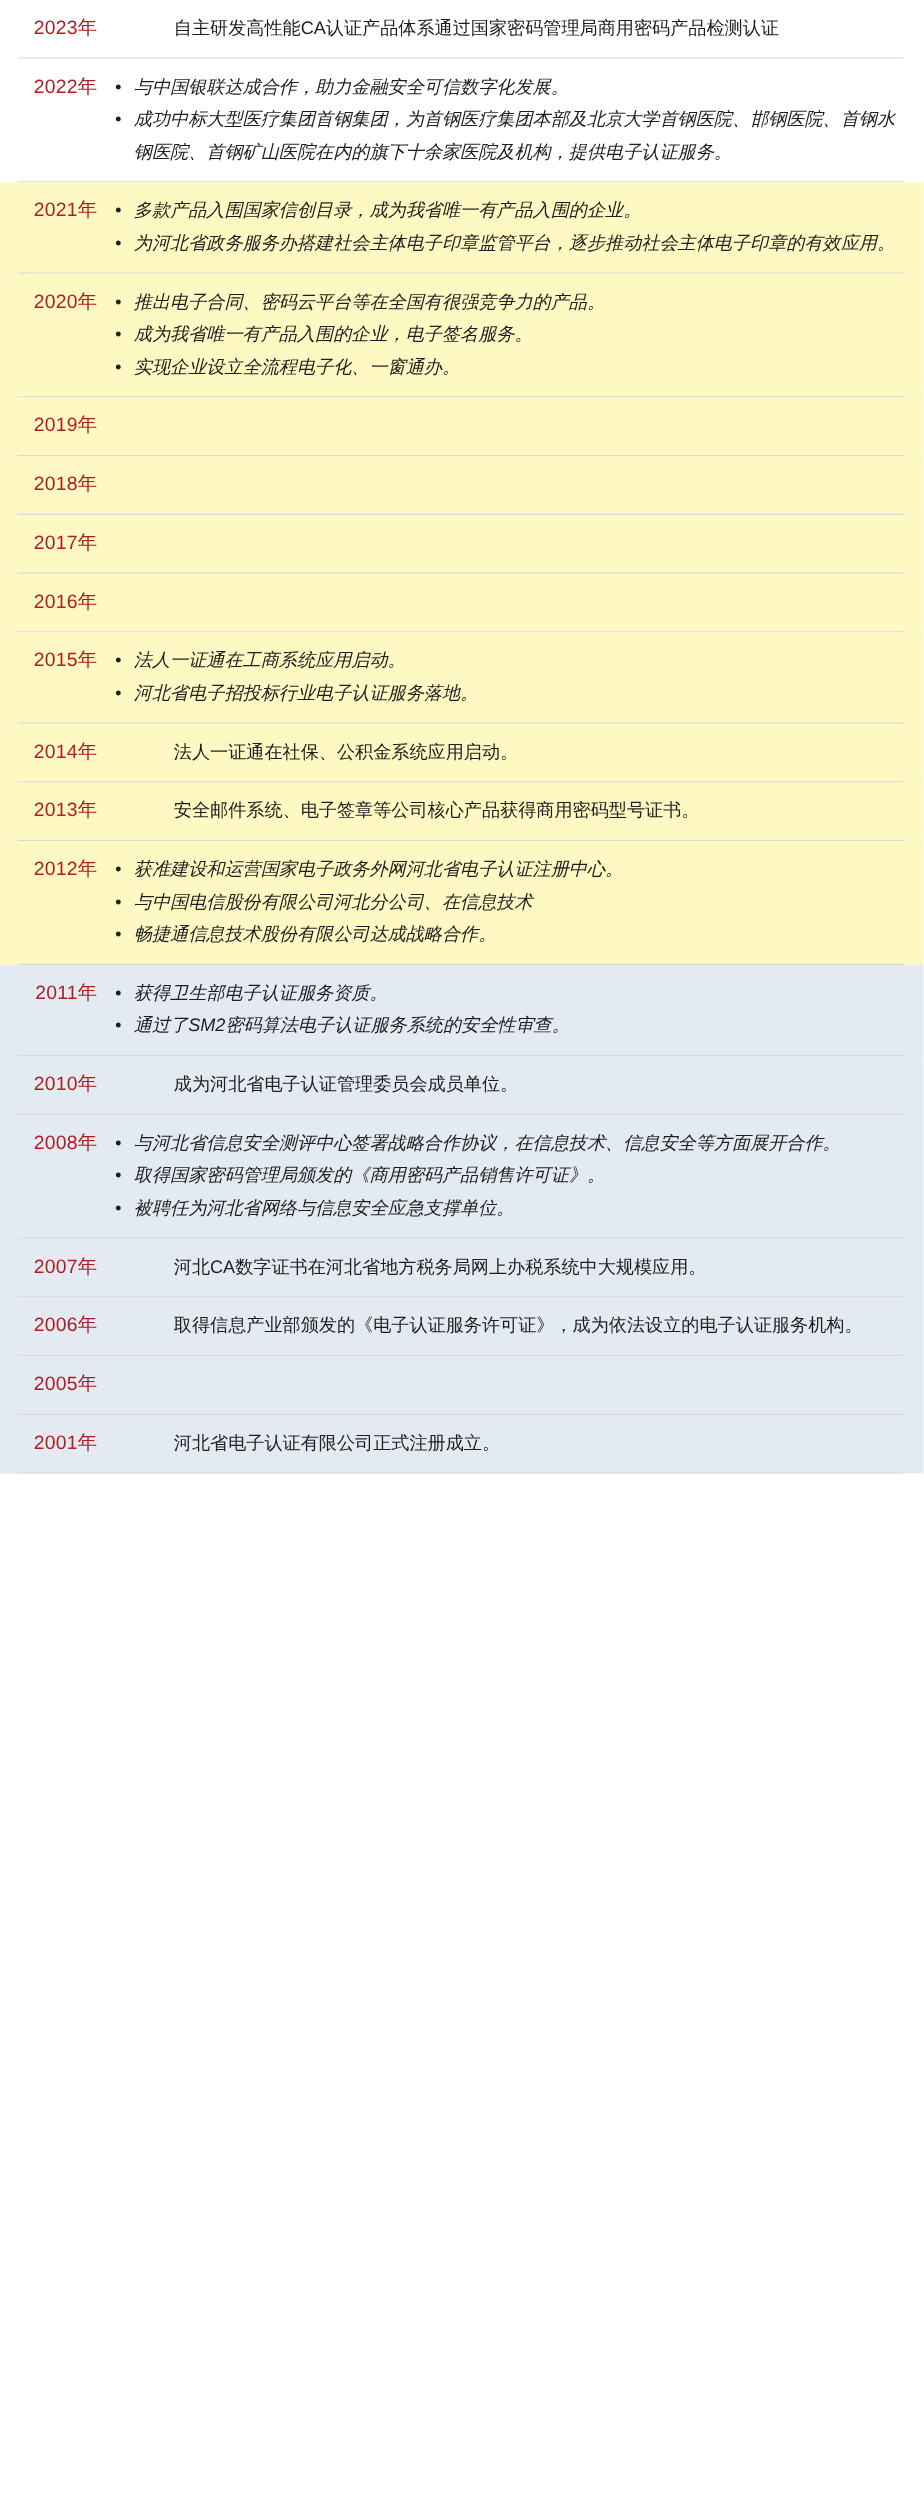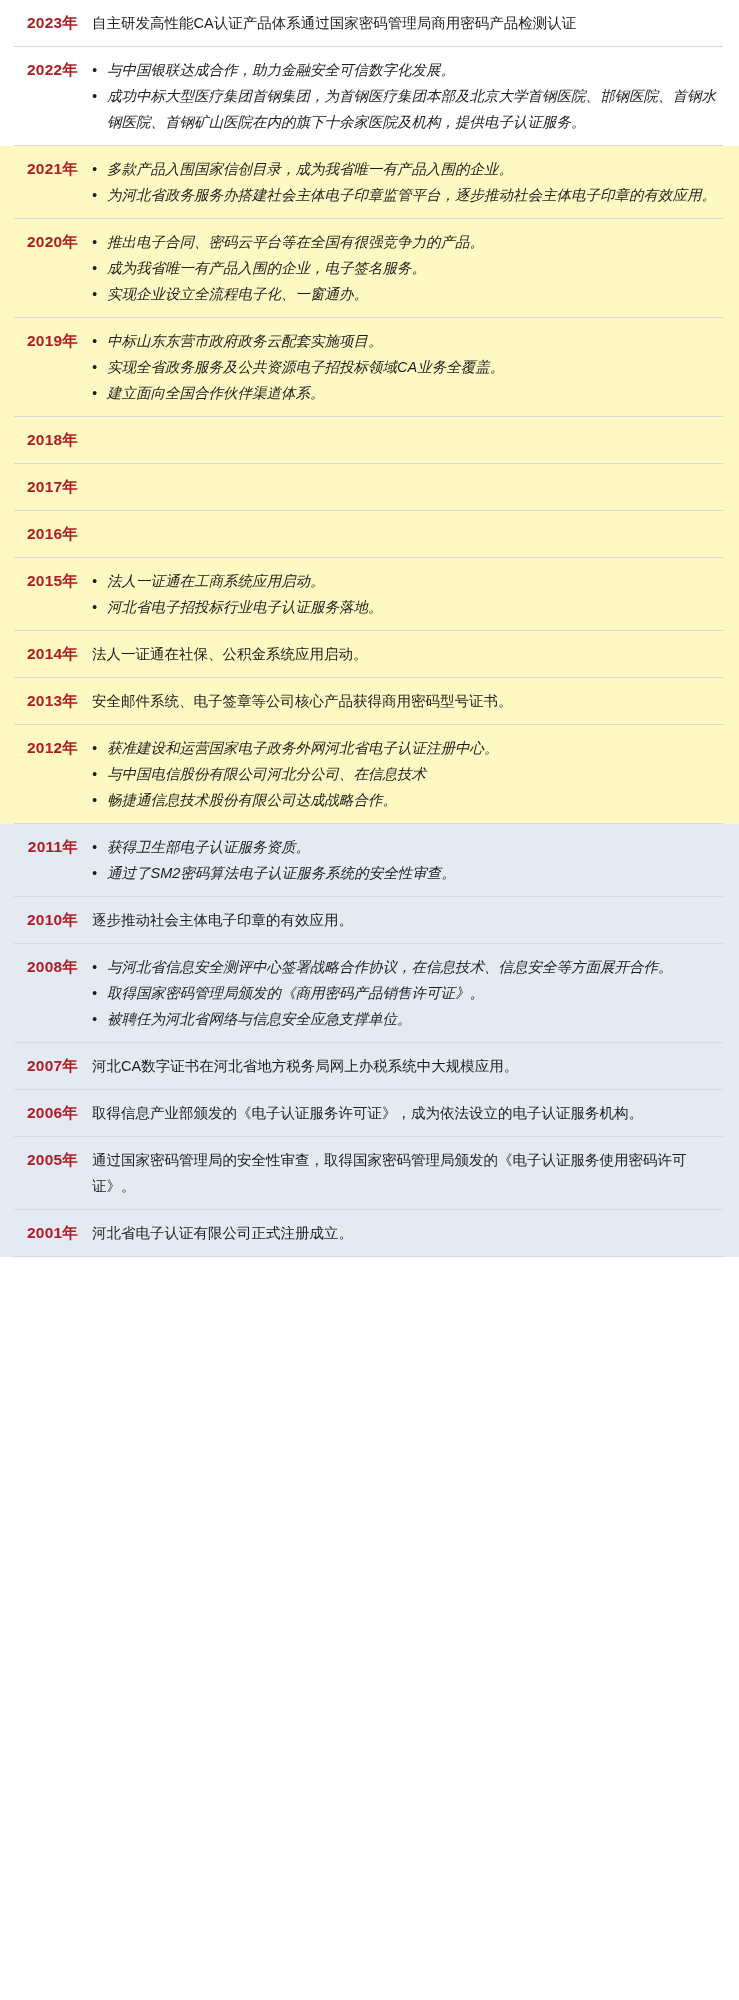--- a/index.html
+++ b/index.html
@@ -25,38 +25,39 @@
 
   .entry {
     display: flex;
     align-items: flex-start;
     padding: 10px 16px 10px 14px;
     box-sizing: border-box;
   }
   .year {
     flex: 0 0 78px;
     color: #b01c24;
-    font-weight: bold;
+    font-weight: normal;
     font-size: 15.5px;
     line-height: 26px;
     text-align: right;
     padding-right: 14px;
     box-sizing: border-box;
     white-space: nowrap;
     letter-spacing: 0.2px;
   }
   .content {
     flex: 1 1 auto;
     color: #1d1d1d;
     font-size: 14.5px;
     line-height: 26px;
     padding-top: 0px;
   }
   .plain {
     display: block;
+    margin-left: 47px;
   }
   ul.bullets {
     list-style: none;
     margin: 0;
     padding: 0;
     font-style: italic;
   }
   ul.bullets li {
     position: relative;
     padding-left: 15px;
@@ -123,27 +124,20 @@
             <li>成为我省唯一有产品入围的企业，电子签名服务。</li>
             <li>实现企业设立全流程电子化、一窗通办。</li>
           </ul>
         </div>
       </div>
       <div class="divider"></div>
     </div>
     <div class="band band-pink">
       <div class="entry">
         <div class="year">2019年</div>
-        <div class="content">
-          <ul class="bullets">
-            <li>中标山东东营市政府政务云配套实施项目。</li>
-            <li>实现全省政务服务及公共资源电子招投标领域CA业务全覆盖。</li>
-            <li>建立面向全国合作伙伴渠道体系。</li>
-          </ul>
-        </div>
       </div>
       <div class="divider"></div>
     </div>
     <div class="band band-pink">
       <div class="entry">
         <div class="year">2018年</div>
       </div>
       <div class="divider"></div>
     </div>
     <div class="band band-pink">
@@ -210,21 +204,21 @@
             <li>通过了SM2密码算法电子认证服务系统的安全性审查。</li>
           </ul>
         </div>
       </div>
       <div class="divider"></div>
     </div>
     <div class="band band-blue">
       <div class="entry">
         <div class="year">2010年</div>
         <div class="content">
-          <div class="plain">逐步推动社会主体电子印章的有效应用。</div>
+          <div class="plain">成为河北省电子认证管理委员会成员单位。</div>
         </div>
       </div>
       <div class="divider"></div>
     </div>
     <div class="band band-blue">
       <div class="entry">
         <div class="year">2008年</div>
         <div class="content">
           <ul class="bullets">
             <li>与河北省信息安全测评中心签署战略合作协议，在信息技术、信息安全等方面展开合作。</li>
@@ -249,23 +243,20 @@
         <div class="year">2006年</div>
         <div class="content">
           <div class="plain">取得信息产业部颁发的《电子认证服务许可证》，成为依法设立的电子认证服务机构。</div>
         </div>
       </div>
       <div class="divider"></div>
     </div>
     <div class="band band-blue">
       <div class="entry">
         <div class="year">2005年</div>
-        <div class="content">
-          <div class="plain">通过国家密码管理局的安全性审查，取得国家密码管理局颁发的《电子认证服务使用密码许可证》。</div>
-        </div>
       </div>
       <div class="divider"></div>
     </div>
     <div class="band band-blue">
       <div class="entry">
         <div class="year">2001年</div>
         <div class="content">
           <div class="plain">河北省电子认证有限公司正式注册成立。</div>
         </div>
       </div>

